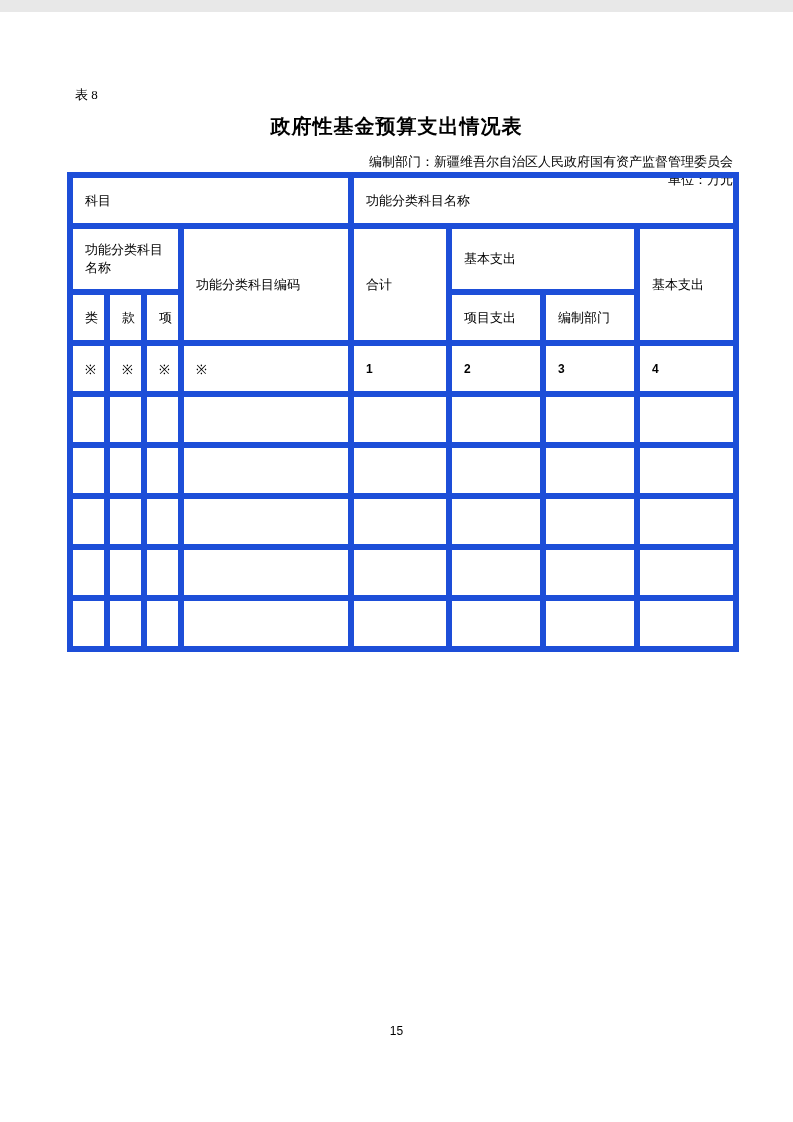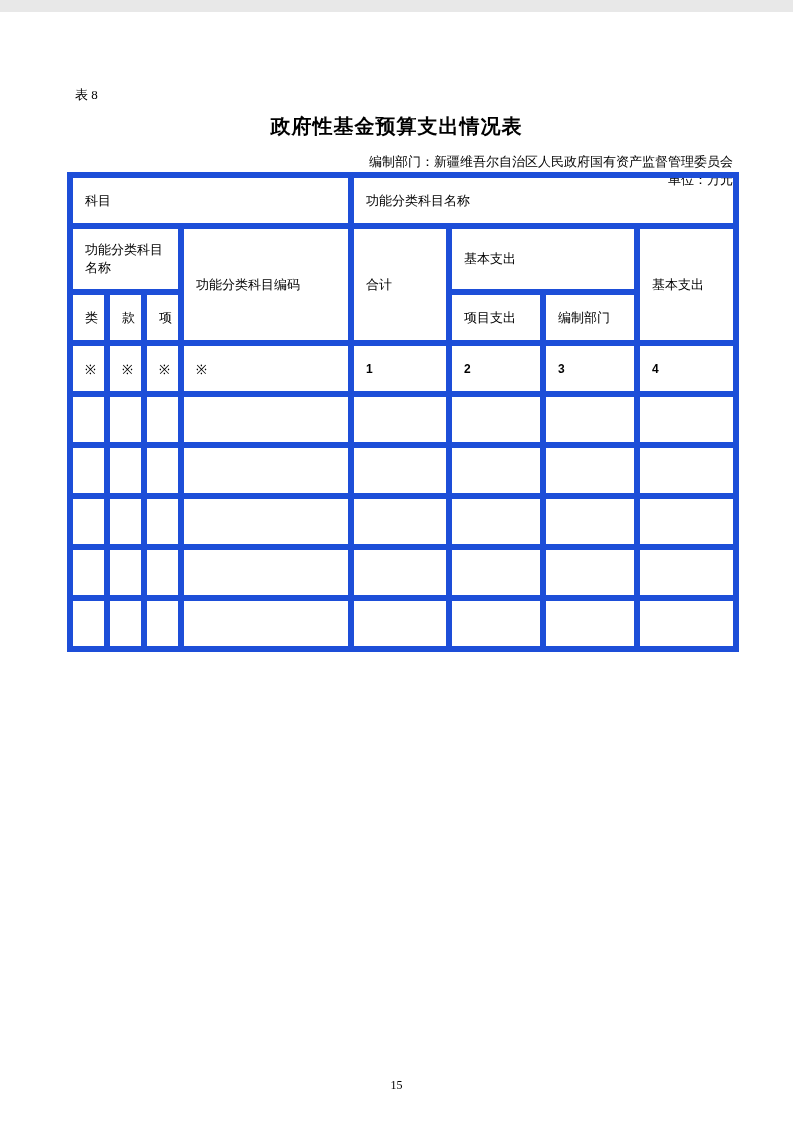--- a/index.html
+++ b/index.html
@@ -83,23 +83,23 @@
     top: 356px;
     font-size: 14px;
     font-weight: bold;
     line-height: 1.6;
     text-align: justify;
   }
   .page-number {
     position: absolute;
     left: 0;
     right: 0;
-    top: 1066px;
+    top: 1012px;
     text-align: center;
-    font-family: Liberation Serif, serif;
+    font-family: Liberation Sans, sans-serif;
     font-size: 12px;
   }
 </style>
 </head>
 <body>
 
 <div class="page">
 
   <div class="sheet-label">表 8</div>
 

